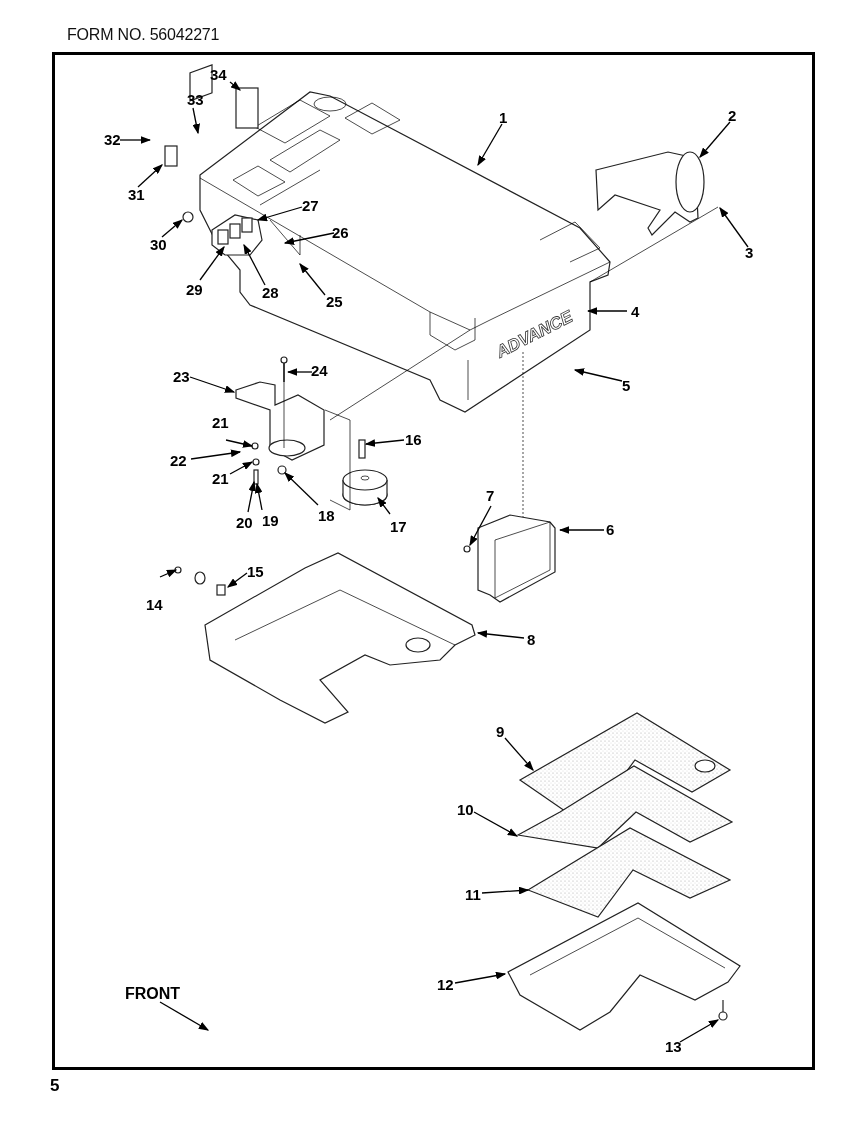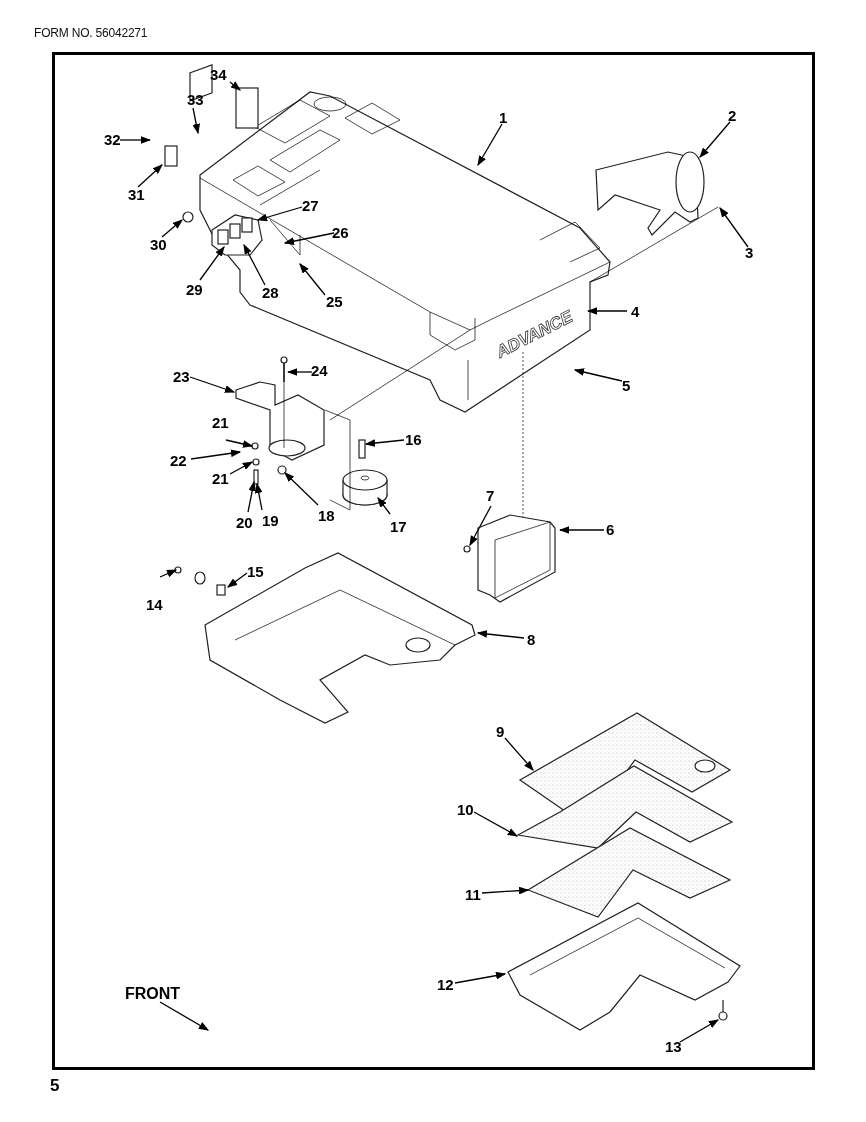--- a/index.html
+++ b/index.html
@@ -1,17 +1,17 @@
 <!DOCTYPE html>
 <html><head>
 <meta charset="utf-8">
 <style>
   html, body { margin: 0; padding: 0; background: #ffffff; }
   body { width: 866px; height: 1122px; position: relative; overflow: hidden; font-family: "Liberation Sans", sans-serif; }
-  .form-no { position: absolute; left: 34px; top: 26px; font-size: 12px; color: #111; letter-spacing: -0.2px; }
+  .form-no { position: absolute; left: 67px; top: 26px; font-size: 16px; color: #111; letter-spacing: -0.2px; }
   .frame { position: absolute; left: 52px; top: 52px; width: 757px; height: 1012px; border: 3px solid #000; }
   .page-num { position: absolute; left: 50px; top: 1076px; font-size: 17px; font-weight: bold; color: #000; }
   svg.drawing { position: absolute; left: 0; top: 0; }
   .lbl { font-family: "Liberation Sans", sans-serif; font-weight: bold; font-size: 15px; fill: #000; }
   .front { font-family: "Liberation Sans", sans-serif; font-weight: bold; font-size: 16px; fill: #000; }
   .ln { stroke: #000; stroke-width: 1.3; fill: none; }
   .thin { stroke: #000; stroke-width: 0.7; fill: none; }
   .part { stroke: #222; stroke-width: 1.2; fill: #fff; }
   .foam { stroke: #222; stroke-width: 1.2; fill: url(#stipple); }
 </style>

